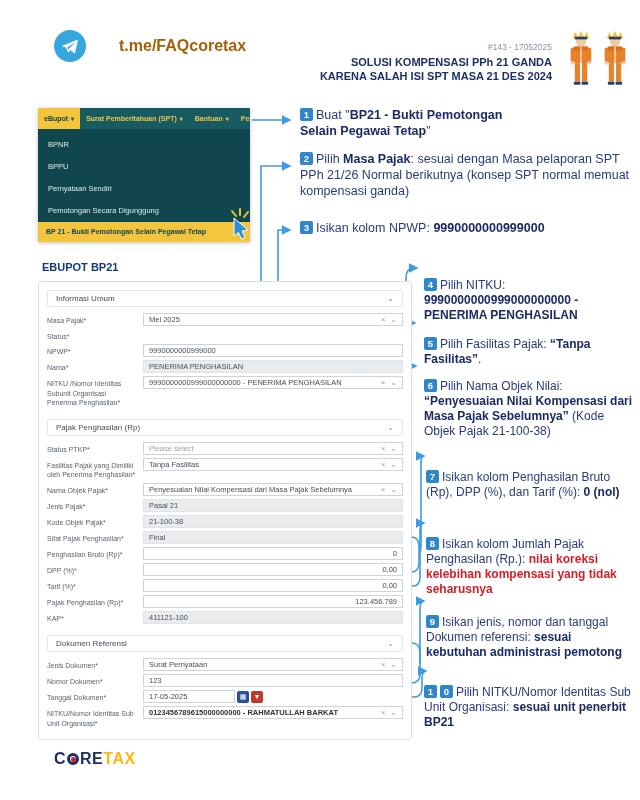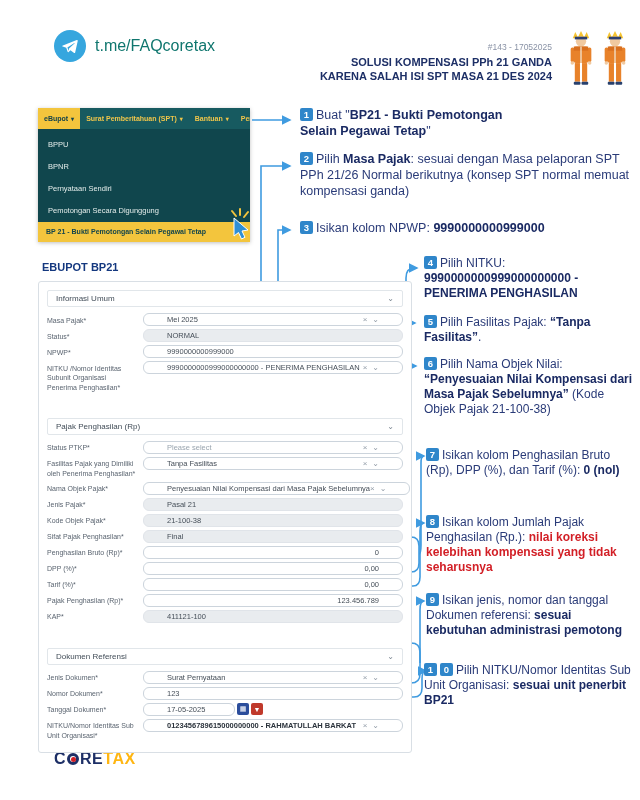--- a/index.html
+++ b/index.html
@@ -2,57 +2,57 @@
 <html><head>
 <meta charset="utf-8">
 <style>
   html,body{margin:0;padding:0;}
   body{width:640px;height:800px;position:relative;overflow:hidden;background:#ffffff;
        font-family:"Liberation Sans",sans-serif;}
   
   .tg-block{position:absolute;left:54px;top:30px;display:flex;align-items:center;gap:9px;}
   .tg-circle{width:32px;height:32px;border-radius:50%;background:#36a6de;display:flex;
              align-items:center;justify-content:center;}
-  .tg-name{font-size:16px;font-weight:normal;color:#0f766e;}
+  .tg-name{font-size:16px;font-weight:bold;color:#a16207;margin-left:24px;}
   .hdr-right{position:absolute;right:88px;top:42px;width:300px;text-align:right;}
   .issue{font-size:8.5px;color:#8a93a6;margin-bottom:3px;}
   .hdr-title{font-size:11px;font-weight:bold;color:#1d2f66;line-height:1.3;}
   .mascots{position:absolute;right:12px;top:30px;display:flex;gap:8px;}
   
   .menu-shot{position:absolute;left:38px;top:108px;width:212px;box-shadow:0 1px 4px rgba(0,0,0,.25);}
   .menu-bar{display:flex;background:#175a60;height:21px;align-items:stretch;overflow:hidden;}
   .mi{display:flex;align-items:center;gap:3px;padding:0 6px;font-size:7px;font-weight:bold;
       color:#f0c64a;white-space:nowrap;}
   .mi.active{background:#f3c53d;color:#13424a;}
   .caret{font-size:6px;}
   .menu-dd{background:#10464d;padding:5px 0 0;}
   .dd{height:22px;line-height:22px;padding:0 10px;font-size:7.5px;color:#e3ecea;}
   .hl{height:20px;line-height:20px;background:#f3c53d;color:#12444c;font-weight:bold;
       font-size:7px;padding:0 8px;white-space:nowrap;overflow:hidden;}
   .cursor{position:absolute;left:222px;top:208px;z-index:6;}
   
   .step{position:absolute;font-size:12.5px;line-height:1.26;color:#2a3b78;z-index:5;}
-  .step.colB{font-size:12px;}
+  .step.colB{font-size:12px;margin-top:22px;}
   .bld{font-weight:bold;color:#1a2a63;}
   .red{font-weight:bold;color:#d21f26;}
   .badge{display:inline-flex;align-items:center;justify-content:center;width:13px;height:13px;
          background:#2f86ca;color:#fff;font-size:9.5px;font-weight:bold;border-radius:2px;
          margin-right:3px;vertical-align:1px;}
   
   .form-title{position:absolute;left:42px;top:261px;font-size:11px;font-weight:bold;color:#14387f;z-index:4;}
   .card{position:absolute;left:38px;top:281px;width:374px;border:1px solid #d9dfe5;border-radius:3px;
         background:#fff;padding:8px;box-sizing:border-box;z-index:3;}
   .sec-h{border:1px solid #e1e6ea;border-radius:2px;padding:3px 8px;font-size:8px;color:#424d58;
          display:flex;justify-content:space-between;align-items:center;margin-bottom:6px;background:#fff;gap:9px;}
-  .sec-h:not(:first-child){margin-top:25px;}
+  .sec-h:not(:first-child){margin-top:11px;}
   .sec-c{color:#7d8893;font-size:8px;}
   .row{display:flex;margin-bottom:3px;align-items:flex-start;}
   .lbl{width:96px;flex:none;font-size:7px;color:#5a6470;line-height:1.4;padding-top:2.5px;padding-right:6px;box-sizing:border-box;}
-  .fld{flex:1;min-height:13px;border:1px solid #ccd4dc;border-radius:6px;background:#fff;
-       font-size:7.5px;color:#454e58;display:flex;align-items:center;padding:0 23px;box-sizing:border-box;}
+  .fld{flex:1;min-height:13px;border:1px solid #ccd4dc;border-radius:0;background:#fff;
+       font-size:7.5px;color:#454e58;display:flex;align-items:center;padding:0 5px;box-sizing:border-box;}
   .fld.ro{background:#e9ecef;border-color:#e0e4e9;}
   .val{flex:1;white-space:nowrap;overflow:hidden;}
   .fld.right .val{text-align:right;}
   .val.ph{color:#9aa5af;}
   .val.bv{font-weight:bold;color:#2b333c;}
   .sel-ic{color:#949ea9;font-size:8px;display:flex;gap:5px;align-items:center;}
   .dwrap{flex:1;display:flex;align-items:center;gap:2px;}
   .datebox{flex:none;width:92px;}
   .dicon{width:12px;height:12px;border-radius:2px;color:#fff;font-size:7px;display:inline-flex;
          align-items:center;justify-content:center;}
@@ -157,22 +157,22 @@
       </div>
       <div class="mi">
         <span>Bantuan</span>
         <span class="caret">▾</span>
       </div>
       <div class="mi">
         <span>Pembay</span>
       </div>
     </div>
   <div class="menu-dd" id="menu-dd">
+      <div class="dd">BPNR</div>
       <div class="dd">BPPU</div>
-      <div class="dd">BPNR</div>
       <div class="dd">Pernyataan Sendiri</div>
       <div class="dd">Pemotongan Secara Digunggung</div>
     </div>
   <div class="hl">BP 21 - Bukti Pemotongan Selain Pegawai Tetap</div>
 </div>
 
 <svg class="cursor" width="30" height="32" viewBox="0 0 30 32">
   <g stroke="#f3c53d" stroke-width="2" stroke-linecap="round">
     <line x1="14" y1="8" x2="10" y2="3"></line>
       <line x1="18" y1="7" x2="18" y2="1"></line>
@@ -192,28 +192,31 @@
       <div class="fld">
         <span class="val">Mei 2025</span>
         <span class="sel-ic">
           <span class="xic">×</span>
           <span class="cic">⌄</span>
         </span>
       </div>
     </div>
     <div class="row">
       <div class="lbl">Status*</div>
-      <div class="fld ro">
-        <span class="val">NORMAL</span>
-      </div>
     </div>
     <div class="row">
       <div class="lbl">NPWP*</div>
       <div class="fld">
         <span class="val">9990000000999000</span>
+      </div>
+    </div>
+    <div class="row">
+      <div class="lbl">Nama*</div>
+      <div class="fld ro">
+        <span class="val">PENERIMA PENGHASILAN</span>
       </div>
     </div>
     <div class="row">
       <div class="lbl">NITKU /Nomor Identitas Subunit Organisasi Penerima Penghasilan*</div>
       <div class="fld">
         <span class="val">9990000000999000000000 - PENERIMA PENGHASILAN</span>
         <span class="sel-ic">
           <span class="xic">×</span>
           <span class="cic">⌄</span>
         </span>

